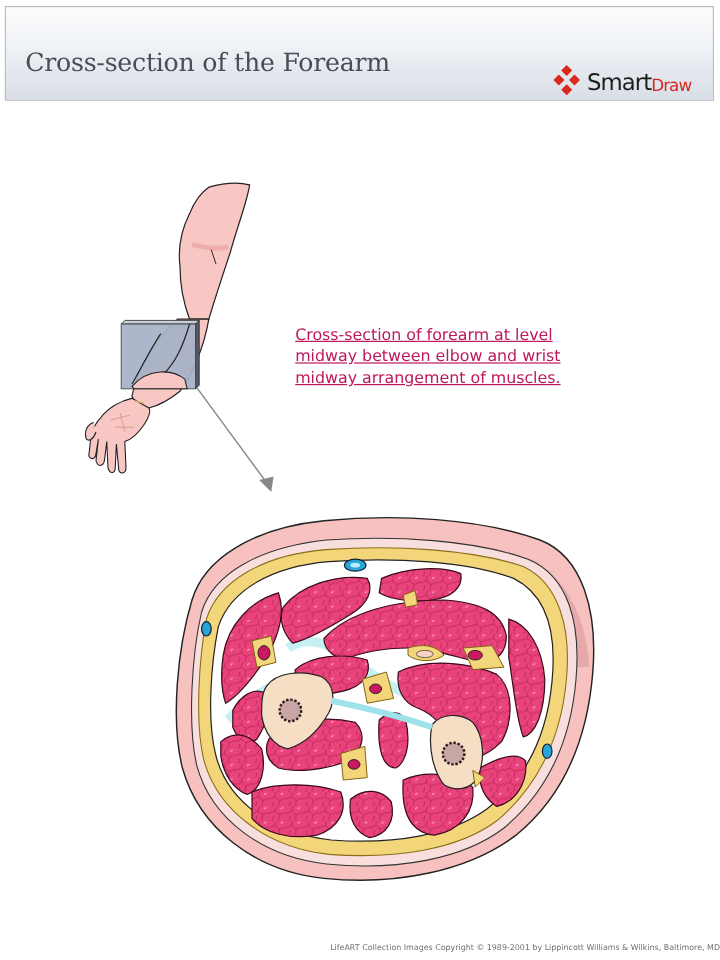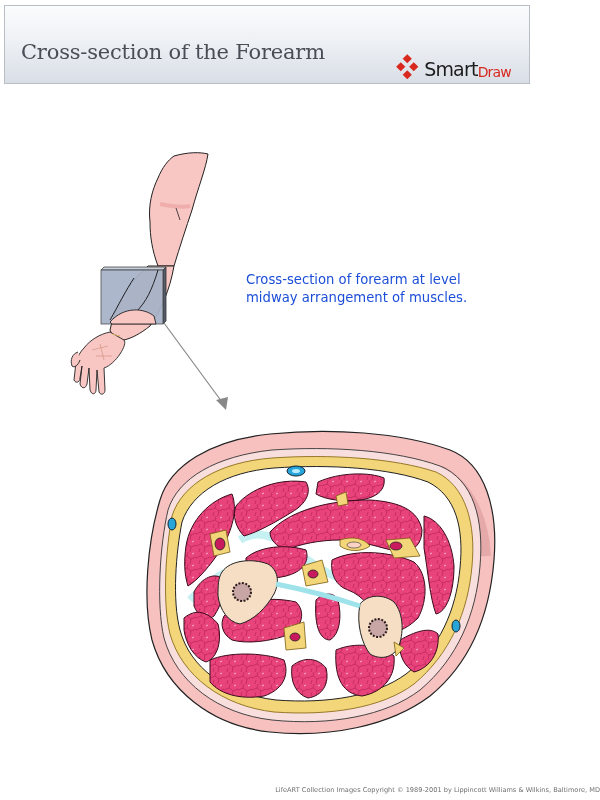--- a/index.html
+++ b/index.html
@@ -1,33 +1,33 @@
 <!DOCTYPE html>
 <html><head>
   <meta charset="utf-8">
   <style>
     html, body { margin: 0; padding: 0; }
     body { width: 600px; height: 800px; background: #ffffff; position: relative; overflow: hidden; font-family: "DejaVu Sans", sans-serif; }
     .header {
-      position: absolute; left: 4px; top: 5px; width: 526px; height: 79px;
+      position: absolute; left: 4px; top: 5px; width: 591px; height: 79px;
       border: 1px solid #b9bec6;
       background: linear-gradient(to bottom, #fbfcfd 0%, #eef1f5 45%, #d9dee6 100%);
       box-sizing: border-box;
     }
     .title {
       position: absolute; left: 16px; top: 34px;
       font-family: "DejaVu Serif", serif; font-size: 21px; color: #4a4d55; letter-spacing: -0.2px;
     }
     .logo { position: absolute; right: 18px; top: 46px; height: 28px; display: flex; align-items: flex-end; }
     .logo-mark { width: 26px; height: 26px; margin-right: 4px; }
     .logo-smart { font-family: "DejaVu Sans", sans-serif; font-size: 19px; color: #1c1c1c; letter-spacing: -0.8px; }
     .logo-draw { font-family: "DejaVu Sans", sans-serif; font-size: 14px; color: #d9281e; letter-spacing: -0.8px; }
     .caption {
       position: absolute; left: 246px; top: 271px; width: 300px;
-      font-family: "DejaVu Sans", sans-serif; font-size: 13.2px; line-height: 18px; color: #1d4ed8;
+      font-family: "DejaVu Sans", sans-serif; font-size: 13.2px; line-height: 18px; color: #be185d; text-decoration: underline;
     }
     .illustration { position: absolute; left: 0; top: 0; }
     .footer {
       position: absolute; left: 0; top: 786px; width: 600px; text-align: right;
       font-family: "DejaVu Sans", sans-serif; font-size: 6.6px; color: #707070;
     }
   </style>
 </head>
 <body>
 
@@ -141,16 +141,17 @@
       <path d="M340,540 C352,536 364,538 370,546 C362,552 348,552 340,546 Z" fill="#f3d67a" stroke="#7a5d10" stroke-width="0.8"></path>
       <ellipse cx="354" cy="545" rx="7" ry="3" fill="#fbd2c6" stroke="#333" stroke-width="0.6"></ellipse>
       <path d="M336,496 L346,492 L348,504 L338,506 Z" fill="#f3d67a" stroke="#7a5d10" stroke-width="0.8"></path>
       <path d="M394,642 L404,648 L396,656 Z" fill="#f3d67a" stroke="#7a5d10" stroke-width="0.8"></path>
     </g>
   </g>
 </svg>
 
 <div class="caption">
   <div>Cross-section of forearm at level</div>
+  <div>midway between elbow and wrist</div>
   <div>midway arrangement of muscles.</div>
 </div>
 
 <div class="footer">LifeART Collection Images Copyright © 1989-2001 by Lippincott Williams &amp; Wilkins, Baltimore, MD</div>
 
 </body></html>

